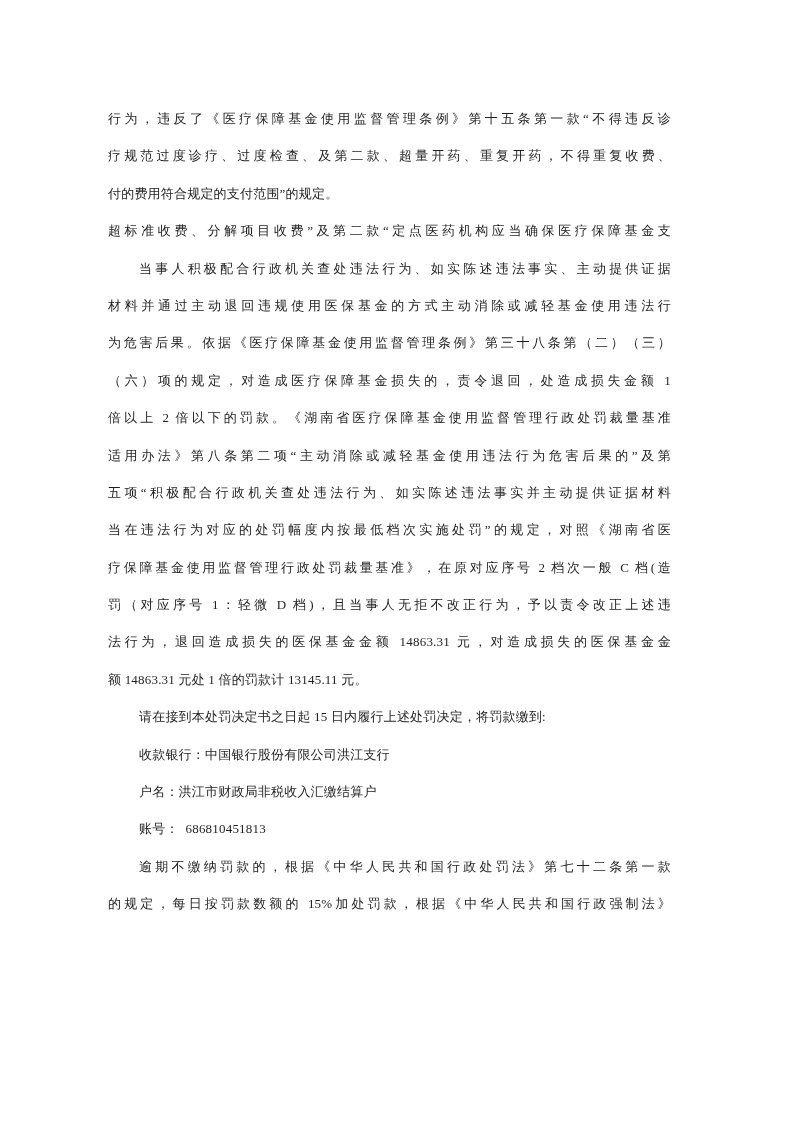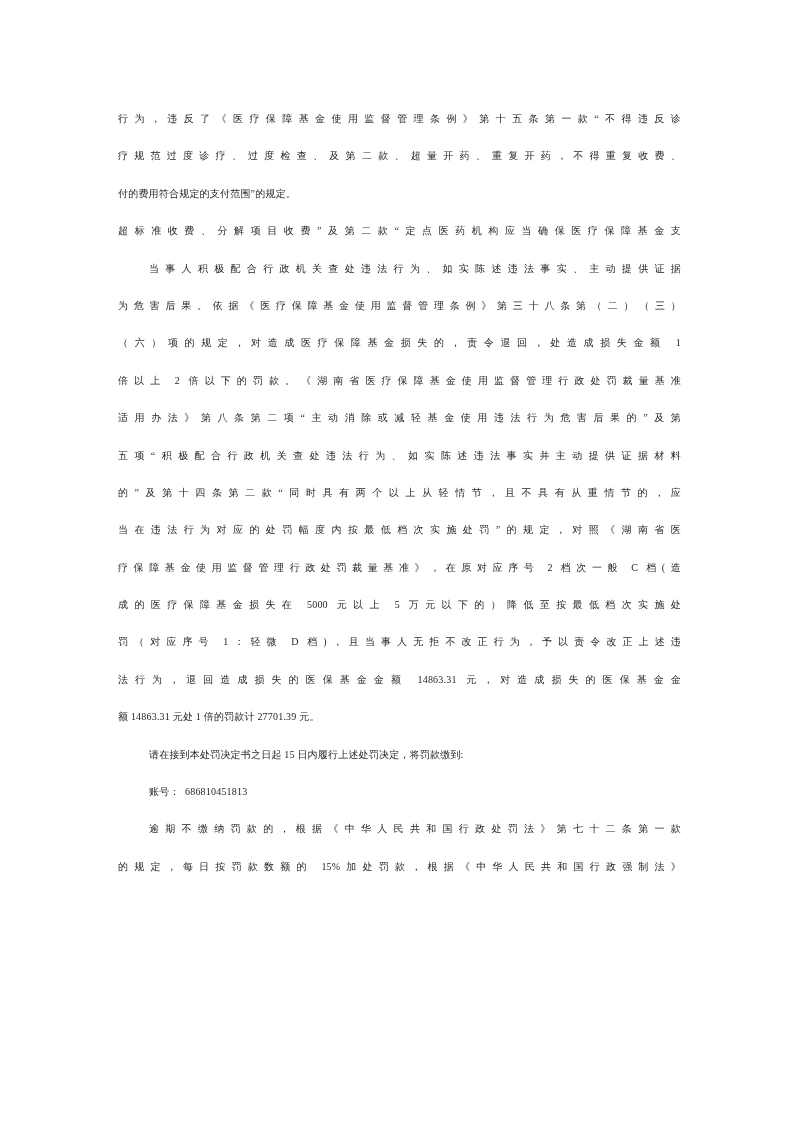--- a/index.html
+++ b/index.html
@@ -9,25 +9,25 @@
   }
   .page {
     position: relative;
     width: 793px;
     height: 1122px;
     background: #ffffff;
     overflow: hidden;
   }
   .textblock {
     position: absolute;
-    left: 118px;
+    left: 108px;
     top: 100px;
     width: 563px;
     font-family: "Liberation Serif", "DejaVu Serif", serif;
-    font-size: 10px;
+    font-size: 13px;
     line-height: 37.4px;
     color: #1f1f1f;
     letter-spacing: 0.2px;
   }
   .line {
     white-space: pre-wrap;
     overflow: hidden;
     max-height: 37.4px;
   }
   
@@ -44,30 +44,31 @@
 </head>
 <body>
 
 <div class="page">
   <div class="textblock">
     <div class="line j">行为，违反了《医疗保障基金使用监督管理条例》第十五条第一款“不得违反诊</div>
     <div class="line j">疗规范过度诊疗、过度检查、及第二款、超量开药、重复开药，不得重复收费、</div>
     <div class="line">付的费用符合规定的支付范围”的规定。</div>
     <div class="line j">超标准收费、分解项目收费”及第二款“定点医药机构应当确保医疗保障基金支</div>
     <div class="line j in">当事人积极配合行政机关查处违法行为、如实陈述违法事实、主动提供证据</div>
+    <div class="line j">材料并通过主动退回违规使用医保基金的方式主动消除或减轻基金使用违法行</div>
     <div class="line j">为危害后果。依据《医疗保障基金使用监督管理条例》第三十八条第（二）（三）</div>
     <div class="line j">（六）项的规定，对造成医疗保障基金损失的，责令退回，处造成损失金额 1</div>
     <div class="line j">倍以上 2 倍以下的罚款。《湖南省医疗保障基金使用监督管理行政处罚裁量基准</div>
     <div class="line j">适用办法》第八条第二项“主动消除或减轻基金使用违法行为危害后果的”及第</div>
     <div class="line j">五项“积极配合行政机关查处违法行为、如实陈述违法事实并主动提供证据材料</div>
-    <div class="line j">的”及第十四条第二款“同时具有两个以上从轻情节，且不具有从重情节的，应</div>
     <div class="line j">当在违法行为对应的处罚幅度内按最低档次实施处罚”的规定，对照《湖南省医</div>
     <div class="line j">疗保障基金使用监督管理行政处罚裁量基准》，在原对应序号 2 档次一般 C 档(造</div>
-    <div class="line j">成的医疗保障基金损失在 5000 元以上 5 万元以下的）降低至按最低档次实施处</div>
     <div class="line j">罚（对应序号 1：轻微 D 档)，且当事人无拒不改正行为，予以责令改正上述违</div>
     <div class="line j">法行为，退回造成损失的医保基金金额 14863.31 元，对造成损失的医保基金金</div>
-    <div class="line">额 14863.31 元处 1 倍的罚款计 27701.39 元。</div>
+    <div class="line">额 14863.31 元处 1 倍的罚款计 13145.11 元。</div>
     <div class="line in">请在接到本处罚决定书之日起 15 日内履行上述处罚决定，将罚款缴到:</div>
+    <div class="line in">收款银行：中国银行股份有限公司洪江支行</div>
+    <div class="line in">户名：洪江市财政局非税收入汇缴结算户</div>
     <div class="line in">账号：  686810451813</div>
     <div class="line j in">逾期不缴纳罚款的，根据《中华人民共和国行政处罚法》第七十二条第一款</div>
     <div class="line j">的规定，每日按罚款数额的 15%加处罚款，根据《中华人民共和国行政强制法》</div>
   </div>
 </div>
 
 </body></html>

